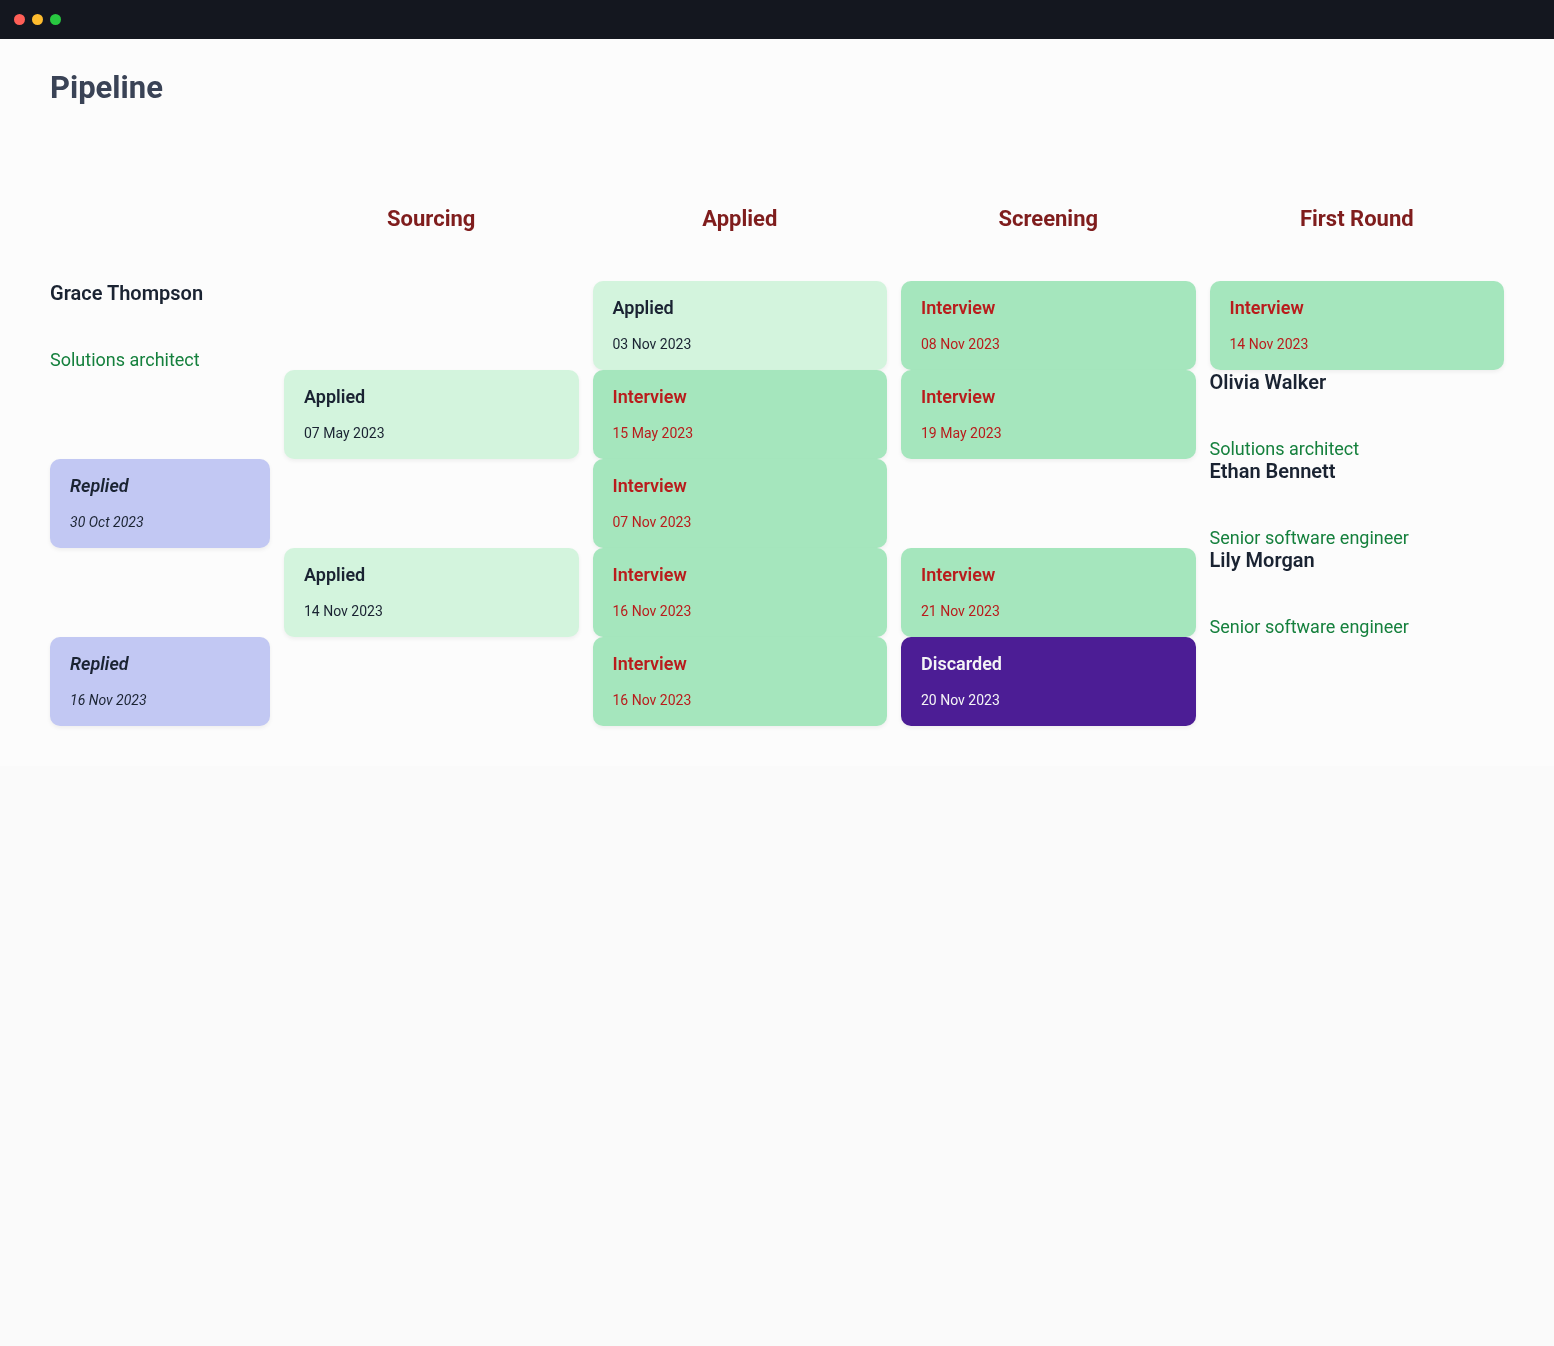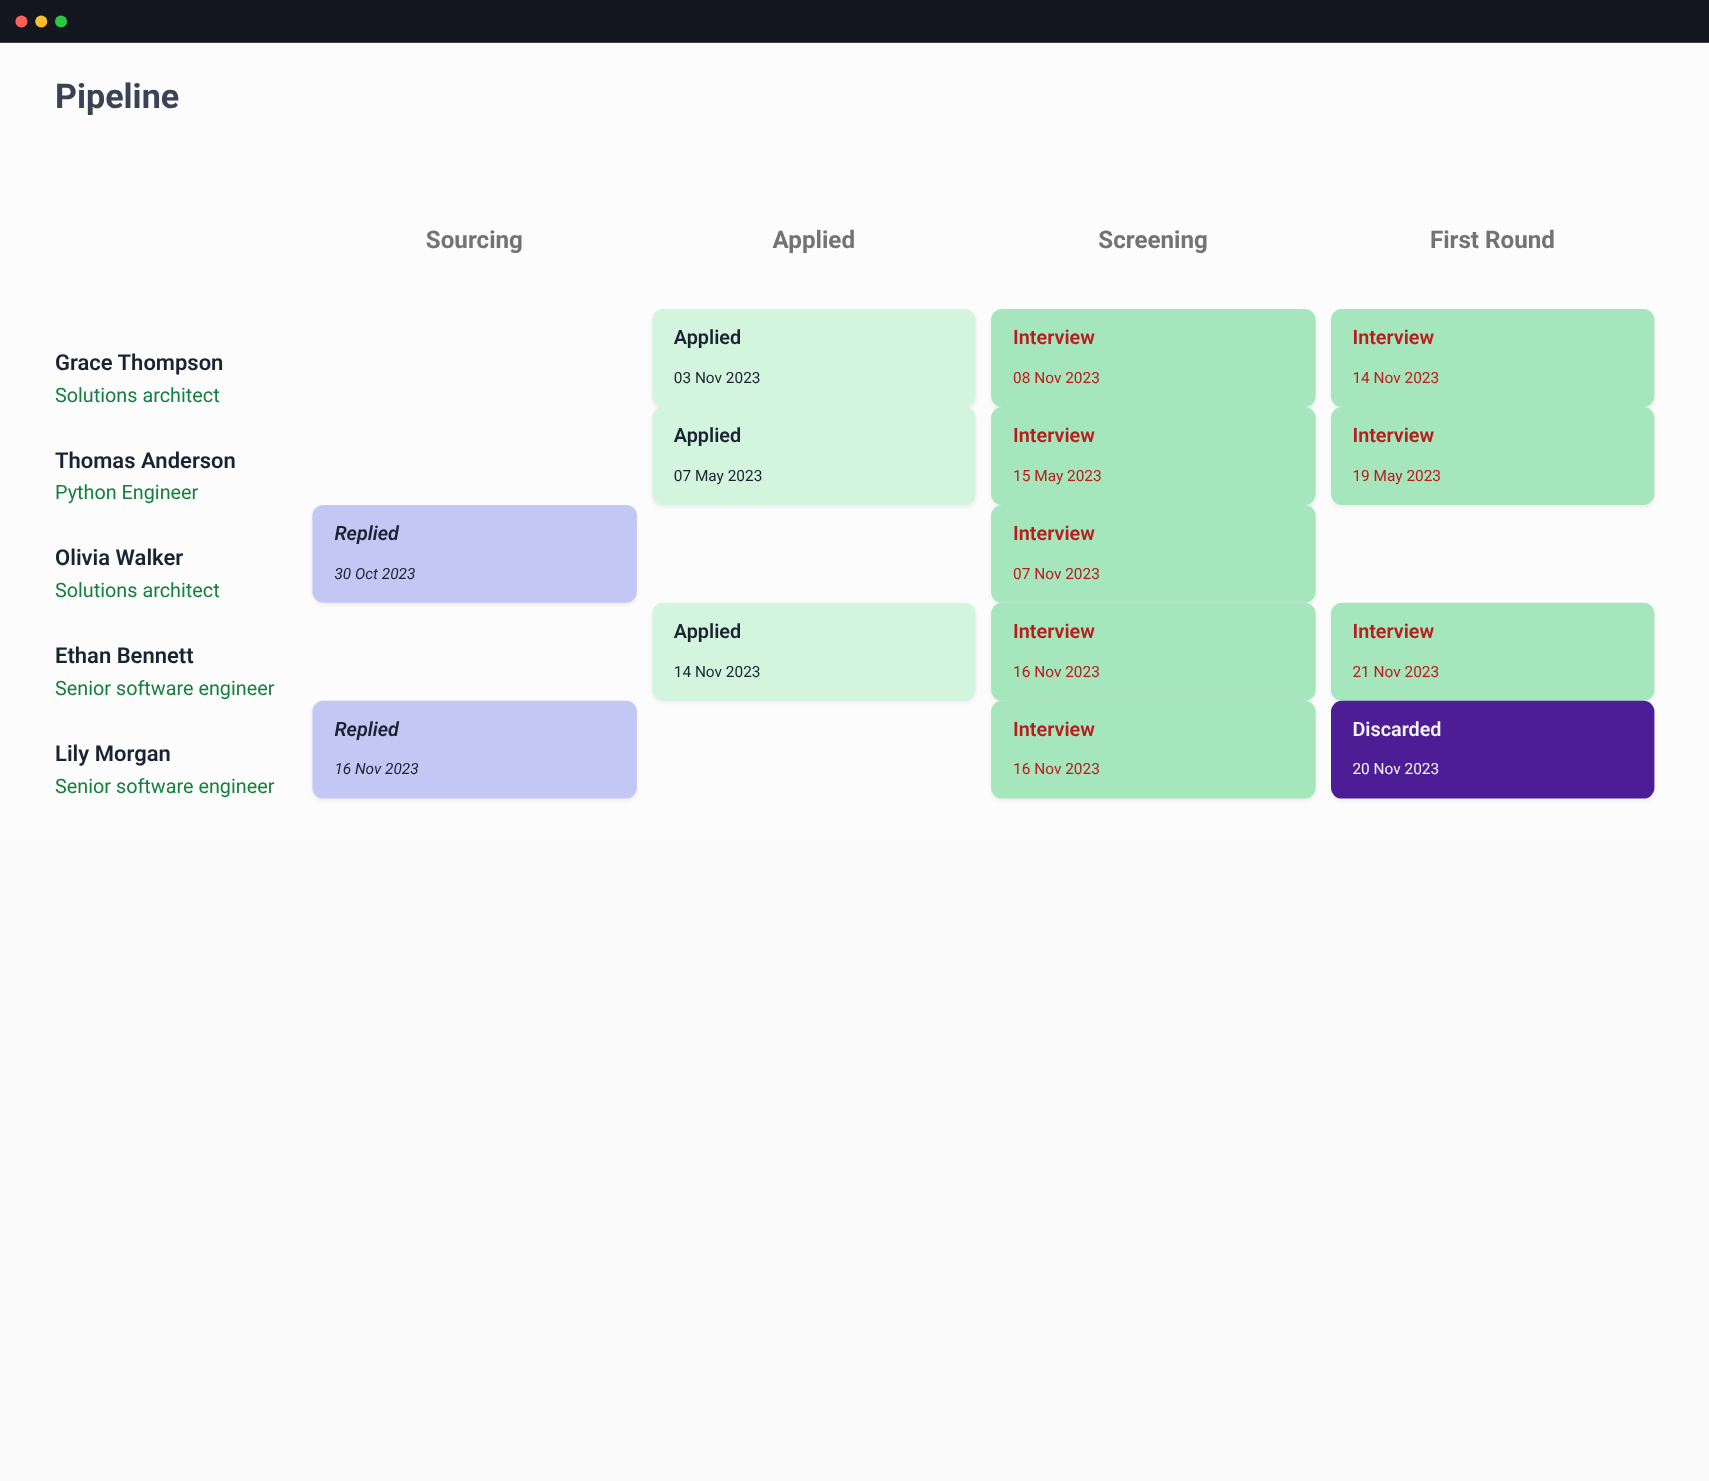--- a/index.html
+++ b/index.html
@@ -46,32 +46,32 @@
       display: grid;
       grid-template-columns: 220px repeat(4, 1fr);
       column-gap: 14px;
     }
     .header-row {
       display: contents;
     }
     .col-header {
       font-size: 22px;
       font-weight: 700;
-      color: #737373;
+      color: #7f1d1d;
       text-align: center;
       padding-bottom: 50px;
     }
     .col-header.blank {
       
     }
     .candidate-info {
       display: flex;
       flex-direction: column;
-      justify-content: flex-end;
-      gap: 8px;
+      justify-content: space-between;
+      gap: 24px;
     }
     .candidate-name {
       font-size: 20px;
       font-weight: 600;
       color: #1a2332;
     }
     .candidate-role {
       font-size: 18px;
       font-weight: 400;
       color: #15803d;
@@ -153,24 +153,20 @@
             <div class="status">Interview</div>
             <div class="date">08 Nov 2023</div>
           </div>
         </div>
         <div class="row-cell stage-cell">
           <div class="stage-card card-interview">
             <div class="status">Interview</div>
             <div class="date">14 Nov 2023</div>
           </div>
         </div>
-        <div class="row-cell candidate-info">
-          <div class="candidate-name">Thomas Anderson</div>
-          <div class="candidate-role">Python Engineer</div>
-        </div>
         <div class="row-cell stage-cell"></div>
         <div class="row-cell stage-cell">
           <div class="stage-card card-applied">
             <div class="status">Applied</div>
             <div class="date">07 May 2023</div>
           </div>
         </div>
         <div class="row-cell stage-cell">
           <div class="stage-card card-interview">
             <div class="status">Interview</div>

